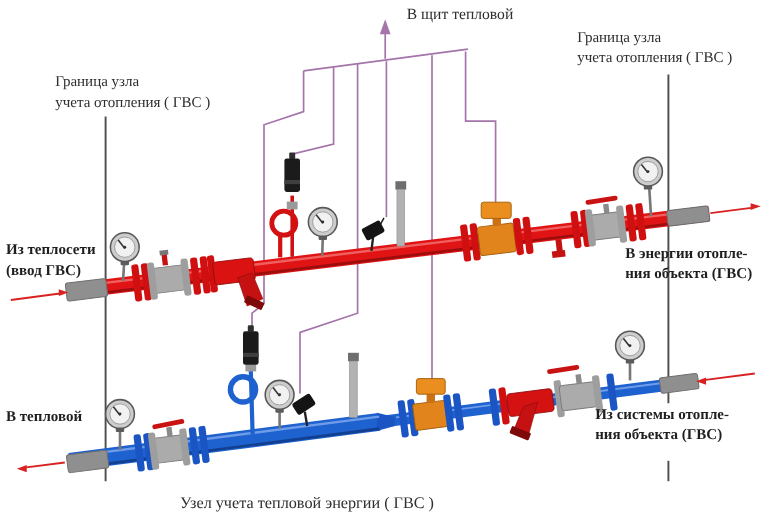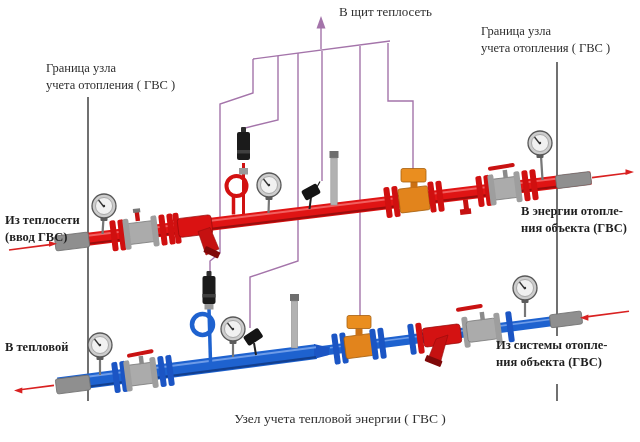--- a/index.html
+++ b/index.html
@@ -1,25 +1,25 @@
 <!DOCTYPE html>
 <html><head>
 <meta charset="utf-8">
 <style>
   html,body{margin:0;padding:0;background:#ffffff;}
   #stage{position:relative;width:640px;height:442px;background:#ffffff;overflow:hidden;
          font-family:"Liberation Serif","DejaVu Serif",serif;}
   #piping{position:absolute;left:0;top:0;}
   .lbl{position:absolute;color:#2e2e2e;font-size:12.5px;line-height:16.5px;white-space:nowrap;}
   .lbl.bold{font-weight:bold;color:#1f1f1f;}
-  .lbl.center{text-align:center;}
+  .lbl.center{text-align:left;}
   #panel-label{left:339px;top:4px;font-size:13px;}
   #boundary-left{left:46px;top:60px;}
   #boundary-right{left:481px;top:23px;}
-  #supply-in{left:5px;top:200px;margin-top:12px;}
+  #supply-in{left:5px;top:200px;}
   #supply-out{left:521px;top:203px;}
   #return-out{left:5px;top:339px;}
   #return-in{left:496px;top:337px;}
   #caption{left:150px;top:411px;width:380px;font-size:13.5px;}
   #watermark{left:500px;top:394px;width:136px;font-family:"Liberation Sans","DejaVu Sans",sans-serif;
              font-weight:700;font-size:18px;line-height:19px;color:#0d0d0d;text-align:center;}
 </style>
 </head>
 <body>
 
@@ -252,21 +252,21 @@
     <line x1="629" y1="311.3" x2="588" y2="316.6"></line>
   </g>
   <g fill="#d92121">
     <polygon points="57,243.7 49,241 49,246.7"></polygon>
     <polygon points="634,171.9 625.5,169.3 625.5,174.9"></polygon>
     <polygon points="14,390.6 22.3,387.6 22.3,393.6"></polygon>
     <polygon points="580,317.7 588.4,314.6 588.4,320.7"></polygon>
   </g>
 </svg>
 
-<div class="lbl" id="panel-label">В щит теплосеть</div>
+<div class="lbl" id="panel-label">В щит тепловой</div>
 
 <div class="lbl" id="boundary-left">
   <div>Граница узла</div>
   <div>учета отопления  ( ГВС )</div>
 </div>
 
 <div class="lbl" id="boundary-right">
   <div>Граница узла</div>
   <div>учета отопления ( ГВС )</div>
 </div>

